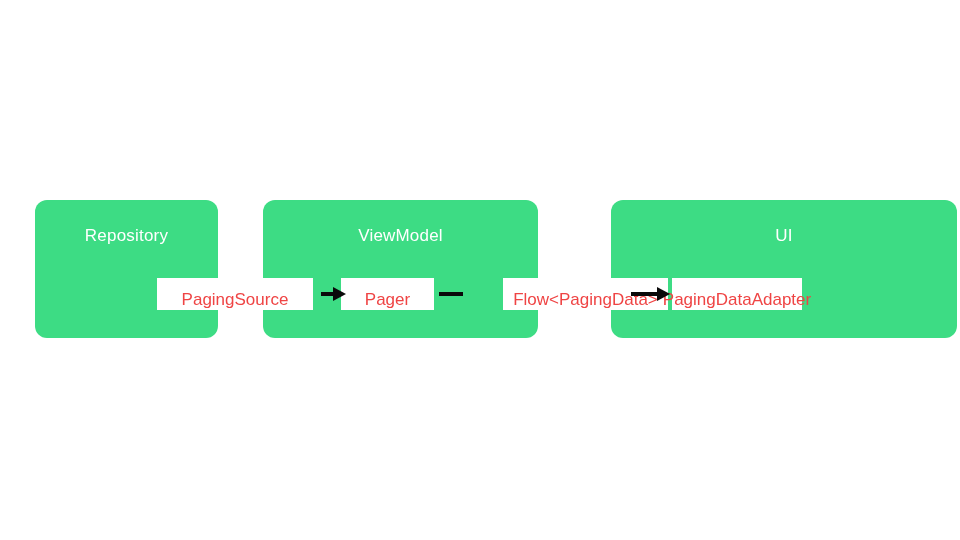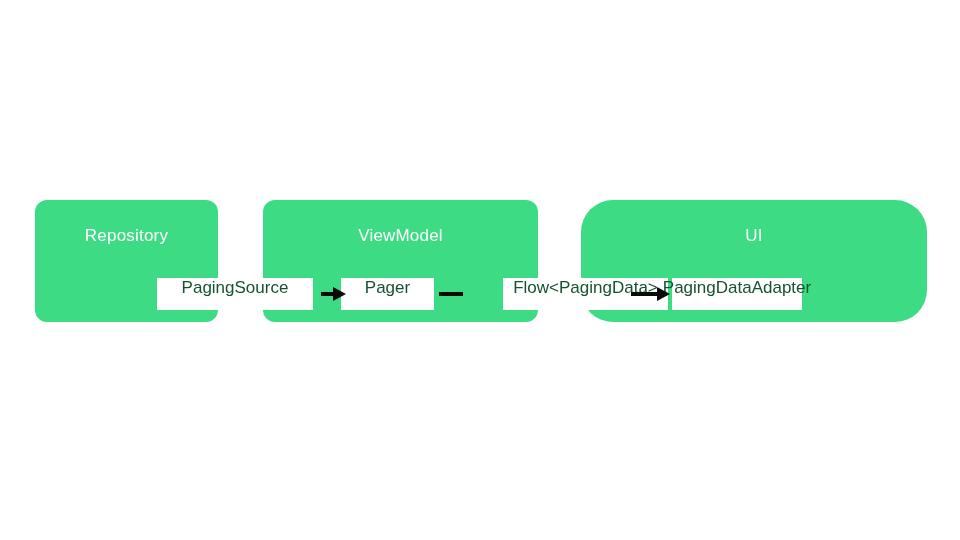--- a/index.html
+++ b/index.html
@@ -11,47 +11,47 @@
   .canvas {
     position: relative;
     width: 960px;
     height: 540px;
     background: #ffffff;
     overflow: hidden;
   }
   .layer {
     position: absolute;
     top: 200px;
-    height: 122px;
+    height: 138px;
     background: #3ddc84;
     border-radius: 12px;
   }
   .layer-repository { left: 35px;  width: 183px; }
   .layer-viewmodel  { left: 263px; width: 275px; }
-  .layer-ui         { left: 581px; width: 346px; border-radius: 32px; }
+  .layer-ui         { left: 611px; width: 346px; }
   .layer-title {
     position: absolute;
     top: 26px;
     left: 0;
     width: 100%;
     text-align: center;
     color: #ffffff;
     font-size: 17px;
     font-weight: 400;
     letter-spacing: 0.2px;
   }
   .node {
     position: absolute;
     top: 278px;
     height: 32px;
     background: #ffffff;
-    color: #14532d;
+    color: #ef4444;
     font-size: 17px;
     display: flex;
-    align-items: flex-start;
+    align-items: flex-end;
     justify-content: center;
     white-space: nowrap;
     z-index: 2;
   }
   .node-paging-source       { left: 157px; width: 156px; }
   .node-pager               { left: 341px; width: 93px;  }
   .node-flow-paging-data    { left: 463px; width: 165px; margin-left: 40px; }
   .node-paging-data-adapter { left: 672px; width: 130px; }
   .connector-line {
     position: absolute;

